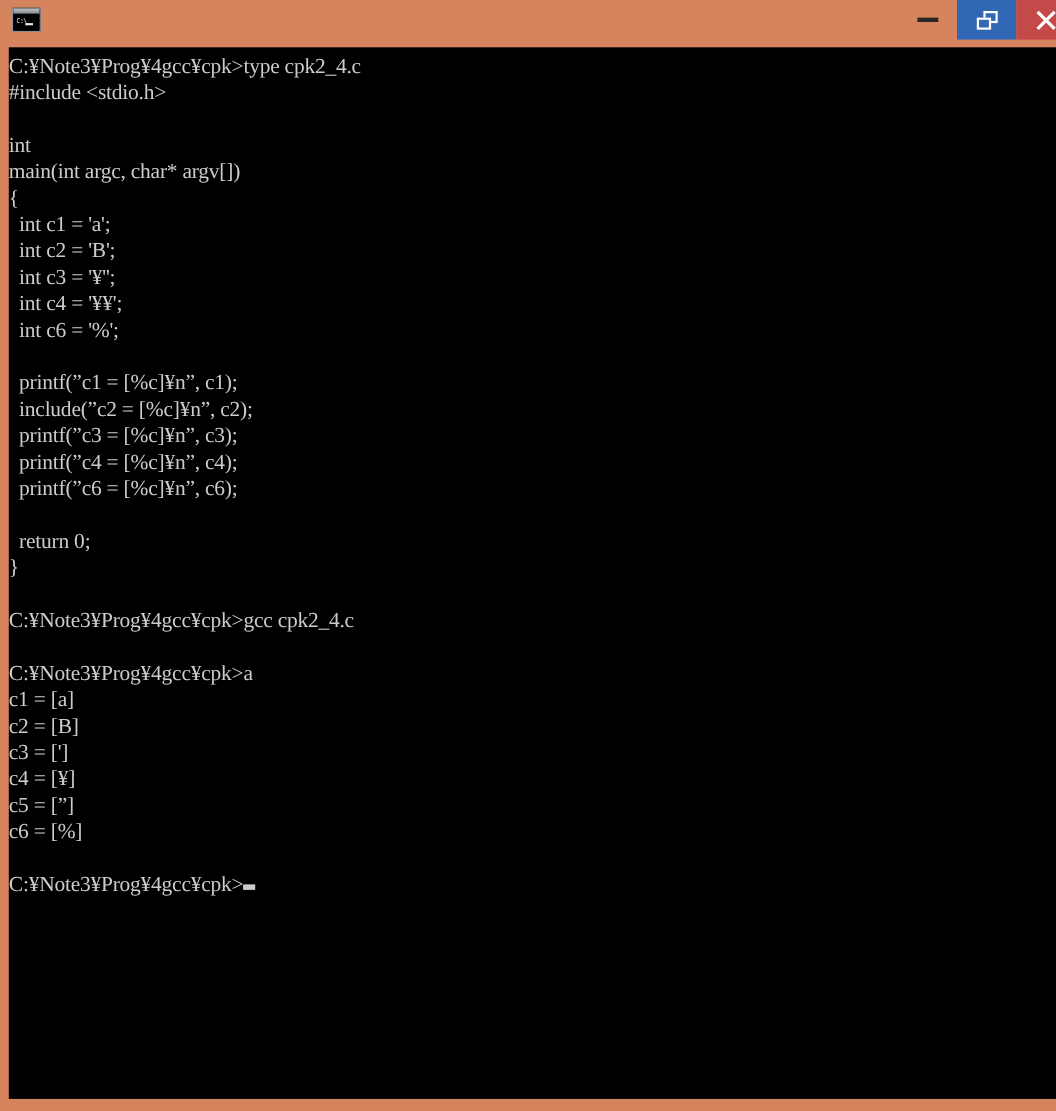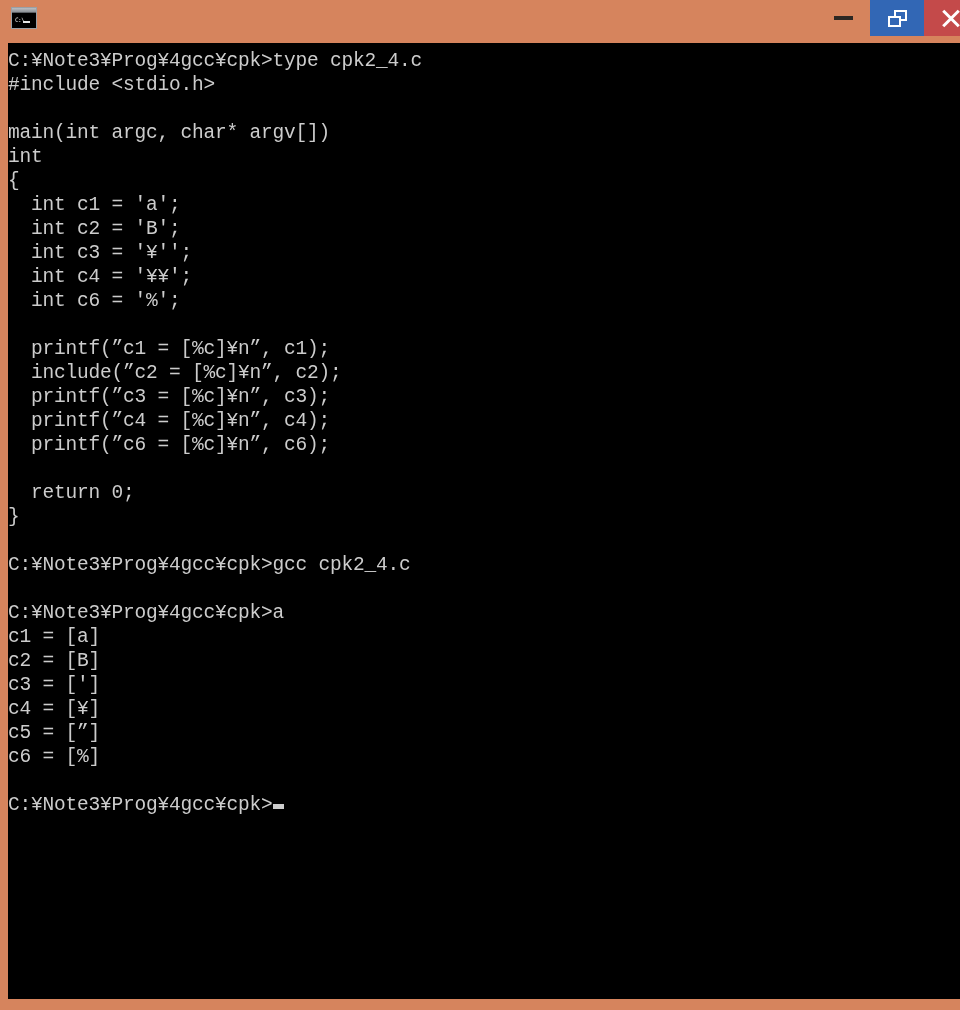--- a/index.html
+++ b/index.html
@@ -169,21 +169,21 @@
     background: #000000;
     overflow: hidden;
   }
 
   .console-inner {
     padding: 6px 0 0 0;
   }
 
   .term-line {
     color: #cccccc;
-    font-family: Liberation Mono, monospace;
+    font-family: Liberation Serif, serif;
     font-size: 19.5px;
     line-height: 24px;
     height: 24px;
     white-space: pre;
     padding-left: 0px;
     letter-spacing: -0.2px;
   }
   .term-line.blank { color: transparent; }
 
   .cursor-block {
@@ -229,22 +229,22 @@
         </span>
       </div>
     </div>
   </div>
 
   <div class="console">
     <div class="console-inner" id="console-inner">
         <div class="term-line">C:¥Note3¥Prog¥4gcc¥cpk&gt;type cpk2_4.c</div>
         <div class="term-line">#include &lt;stdio.h&gt;</div>
         <div class="term-line blank">&nbsp;</div>
+        <div class="term-line">int</div>
         <div class="term-line">main(int argc, char* argv[])</div>
-        <div class="term-line">int</div>
         <div class="term-line">{</div>
         <div class="term-line">  int c1 = 'a';</div>
         <div class="term-line">  int c2 = 'B';</div>
         <div class="term-line">  int c3 = '¥'';</div>
         <div class="term-line">  int c4 = '¥¥';</div>
         <div class="term-line">  int c6 = '%';</div>
         <div class="term-line blank">&nbsp;</div>
         <div class="term-line">  printf(”c1 = [%c]¥n”, c1);</div>
         <div class="term-line">  include(”c2 = [%c]¥n”, c2);</div>
         <div class="term-line">  printf(”c3 = [%c]¥n”, c3);</div>

